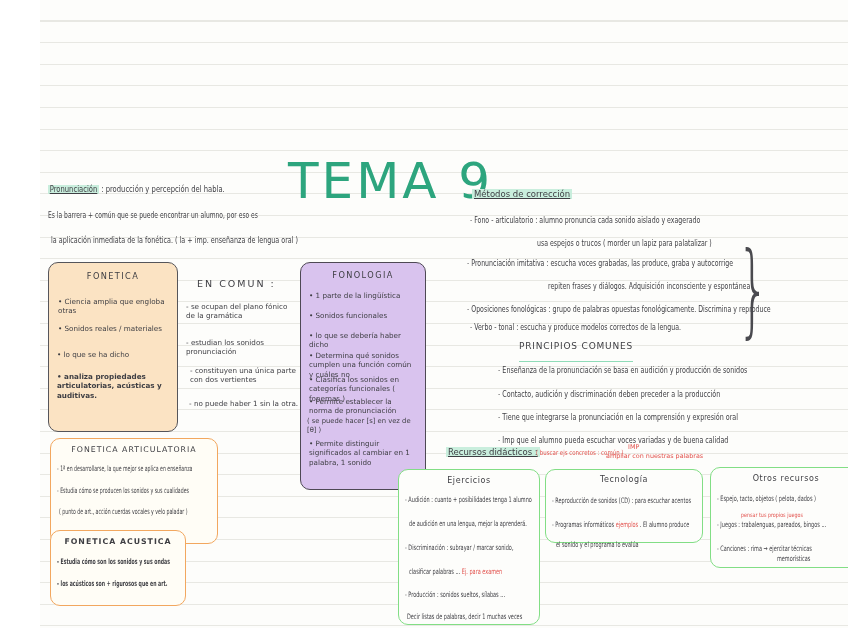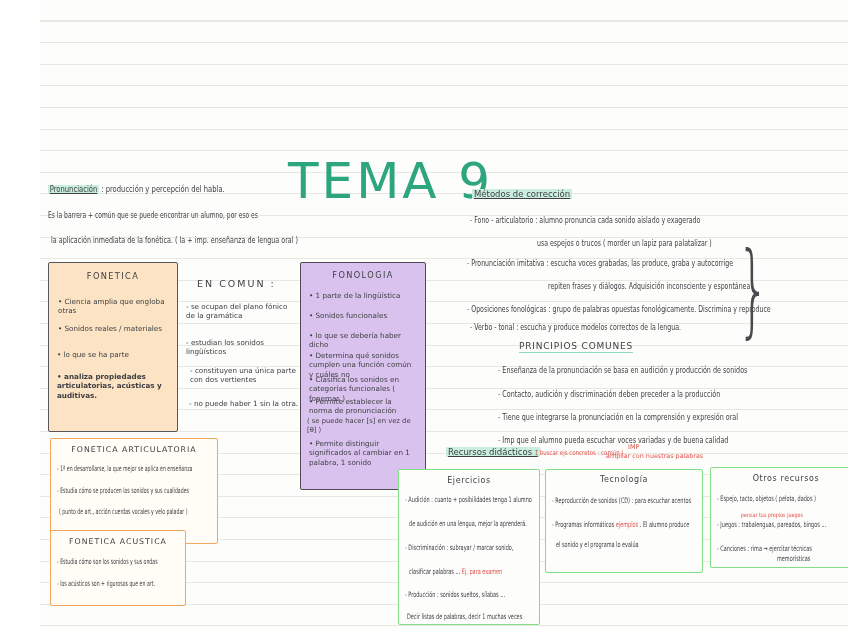--- a/index.html
+++ b/index.html
@@ -16,26 +16,26 @@
   .sqz66{transform:scaleX(.66);transform-origin:0 0;}
   .sqz75{transform:scaleX(.75);transform-origin:0 0;}
   .sqz78{transform:scaleX(.78);transform-origin:0 0;}
   .sqz80{transform:scaleX(.80);transform-origin:0 0;}
   .sqz85{transform:scaleX(.85);transform-origin:0 0;}
   .fs75{font-size:7.5px;}
   .hl{background:#c9eedd;text-decoration:underline;padding:0 2px;}
   .red{color:#e2514c;}
   .redsm{position:absolute;color:#e2514c;font-size:6.4px;white-space:nowrap;line-height:1.15;}
   .green-title{position:absolute;color:#2da57e;}
-  .box{position:absolute;border-radius:2px;box-sizing:border-box;}
+  .box{position:absolute;border-radius:10px;box-sizing:border-box;}
   .box-dark{border:1.6px solid #55555a;}
   .box-orange{border:1.5px solid #f2a75f;background:#fffdf6;}
   .box-green{border:1.5px solid #82de85;background:#fdfdfb;}
   .btitle{position:absolute;left:0;right:0;text-align:center;letter-spacing:1.4px;font-size:8.2px;white-space:nowrap;}
-  .under-green{border-bottom:1.6px solid #8fdcb8;padding-bottom:1px;}
+  .under-green{border-bottom:1.6px solid #8fdcb8;padding-bottom:10px;}
   .brace{position:absolute;font-size:102px;font-weight:200;color:#4a4a4f;transform:scale(.5,1);transform-origin:0 0;line-height:1;}
 </style>
 </head>
 <body>
 
 <div class="page">
 
   <div class="t sqz85" style="left:8px;top:185px">
     <span class="hl">Pronunciación</span><span> : producción y percepción del habla.</span>
   </div>
@@ -56,27 +56,27 @@
   <div class="t" style="left:479px;top:341px;font-size:9px;letter-spacing:0.8px"><span class="under-green">PRINCIPIOS COMUNES</span></div>
   <div class="t sqz80" style="left:458px;top:366px">- Enseñanza de la pronunciación se basa en audición y producción de sonidos</div>
   <div class="t sqz80" style="left:458px;top:390px">- Contacto, audición y discriminación deben preceder a la producción</div>
   <div class="t sqz80" style="left:458px;top:413px">- Tiene que integrarse la pronunciación en la comprensión y expresión oral</div>
   <div class="t sqz80" style="left:458px;top:436px">- Imp que el alumno pueda escuchar voces variadas y de buena calidad</div>
 
   <div class="box box-dark" style="left:8px;top:262px;width:130px;height:170px;background:#fbe3c3;">
     <div class="btitle" style="top:8px">FONETICA</div>
     <div class="para" style="left:9px;top:34px;width:114px">• Ciencia amplia que engloba otras</div>
     <div class="para" style="left:9px;top:61px;width:114px">• Sonidos reales / materiales</div>
-    <div class="para" style="left:8px;top:87px;width:114px">• lo que se ha parte</div>
+    <div class="para" style="left:8px;top:87px;width:114px">• lo que se ha dicho</div>
     <div class="para" style="left:8px;top:109px;width:116px;font-weight:bold">• analiza propiedades articulatorias, acústicas y auditivas.</div>
   </div>
 
   <div class="t" style="left:157px;top:278px;font-size:9.5px;letter-spacing:2px">EN COMUN :</div>
   <div class="para" style="left:146px;top:302px;width:112px">- se ocupan del plano fónico de la gramática</div>
-  <div class="para" style="left:146px;top:338px;width:114px">- estudian los sonidos lingüísticos</div>
+  <div class="para" style="left:146px;top:338px;width:114px">- estudian los sonidos pronunciación</div>
   <div class="para" style="left:150px;top:366px;width:110px">- constituyen una única parte con dos vertientes</div>
   <div class="para" style="left:149px;top:399px;width:110px">- no puede haber 1 sin la otra.</div>
 
   <div class="box box-dark" style="left:260px;top:262px;width:126px;height:228px;background:#d9c3ee;border-color:#4e4954;">
     <div class="btitle" style="top:7px">FONOLOGIA</div>
     <div class="para" style="left:8px;top:28px;width:108px">• 1 parte de la lingüística</div>
     <div class="para" style="left:8px;top:48px;width:108px">• Sonidos funcionales</div>
     <div class="para" style="left:8px;top:68px;width:108px">• lo que se debería haber dicho</div>
     <div class="para" style="left:8px;top:88px;width:108px">• Determina qué sonidos cumplen una función común y cuáles no</div>
     <div class="para" style="left:8px;top:112px;width:108px">• Clasifica los sonidos en categorías funcionales ( fonemas )</div>
@@ -85,21 +85,21 @@
     <div class="para" style="left:8px;top:176px;width:108px">• Permite distinguir significados al cambiar en 1 palabra, 1 sonido</div>
   </div>
 
   <div class="box box-orange" style="left:10px;top:438px;width:168px;height:106px;">
     <div class="btitle" style="top:6px;font-size:7.8px;letter-spacing:1px">FONETICA ARTICULATORIA</div>
     <div class="t fs75 sqz62" style="left:6px;top:25px">- 1ª en desarrollarse, la que mejor se aplica en enseñanza</div>
     <div class="t fs75 sqz62" style="left:6px;top:47px">- Estudia cómo se producen los sonidos y sus cualidades</div>
     <div class="t fs75 sqz62" style="left:8px;top:68px">( punto de art., acción cuerdas vocales y velo paladar )</div>
   </div>
 
-  <div class="box box-orange" style="left:10px;top:530px;width:136px;height:76px;">
+  <div class="box box-orange" style="left:10px;top:530px;width:136px;height:76px;font-weight:bold;">
     <div class="btitle" style="top:6px;font-size:7.8px;letter-spacing:1px">FONETICA ACUSTICA</div>
     <div class="t fs75 sqz62" style="left:6px;top:26px">- Estudia cómo son los sonidos y sus ondas</div>
     <div class="t fs75 sqz62" style="left:6px;top:48px">- los acústicos son + rigurosos que en art.</div>
   </div>
 
 
   <div class="t" style="left:406px;top:447px;font-size:8.5px"><span class="hl">Recursos didácticos :</span></div>
   <div class="redsm sqz80" style="left:496px;top:450px;font-size:6.8px">( buscar ejs concretos : común )</div>
   <div class="redsm" style="left:588px;top:444px">IMP</div>
   <div class="redsm" style="left:566px;top:453px">ampliar con nuestras palabras</div>
@@ -107,21 +107,21 @@
   <div class="box box-green" style="left:358px;top:469px;width:142px;height:156px;">
     <div class="btitle" style="top:6px;font-size:8px;letter-spacing:0.6px">Ejercicios</div>
     <div class="t fs75 sqz66" style="left:6px;top:25px">- Audición : cuanto + posibilidades tenga 1 alumno</div>
     <div class="t fs75 sqz66" style="left:10px;top:49px">de audición en una lengua, mejor la aprenderá.</div>
     <div class="t fs75 sqz66" style="left:6px;top:73px">- Discriminación : subrayar / marcar sonido,</div>
     <div class="t fs75 sqz66" style="left:10px;top:97px"><span>clasificar palabras ...  </span><span class="red">Ej. para examen</span></div>
     <div class="t fs75 sqz66" style="left:6px;top:120px">- Producción : sonidos sueltos, sílabas ...</div>
     <div class="t fs75 sqz66" style="left:8px;top:142px">Decir listas de palabras, decir 1 muchas veces</div>
   </div>
 
-  <div class="box box-green" style="left:505px;top:469px;width:158px;height:104px;">
+  <div class="box box-green" style="left:505px;top:469px;width:158px;height:74px;">
     <div class="btitle" style="top:5px;font-size:8px;letter-spacing:0.6px">Tecnología</div>
     <div class="t fs75 sqz66" style="left:6px;top:26px">- Reproducción de sonidos (CD) : para escuchar acentos</div>
     <div class="t fs75 sqz66" style="left:6px;top:50px"><span>- Programas informáticos </span><span class="red">ejemplos</span><span> . El alumno produce</span></div>
     <div class="t fs75 sqz66" style="left:10px;top:70px">el sonido y el programa lo evalúa</div>
   </div>
 
   <div class="box box-green" style="left:670px;top:467px;width:152px;height:101px;">
     <div class="btitle" style="top:6px;font-size:8px;letter-spacing:0.6px">Otros recursos</div>
     <div class="t fs75 sqz66" style="left:6px;top:26px">- Espejo, tacto, objetos ( pelota, dados )</div>
     <div class="redsm sqz80" style="left:30px;top:44px;font-size:6px">pensar tus propios juegos</div>

